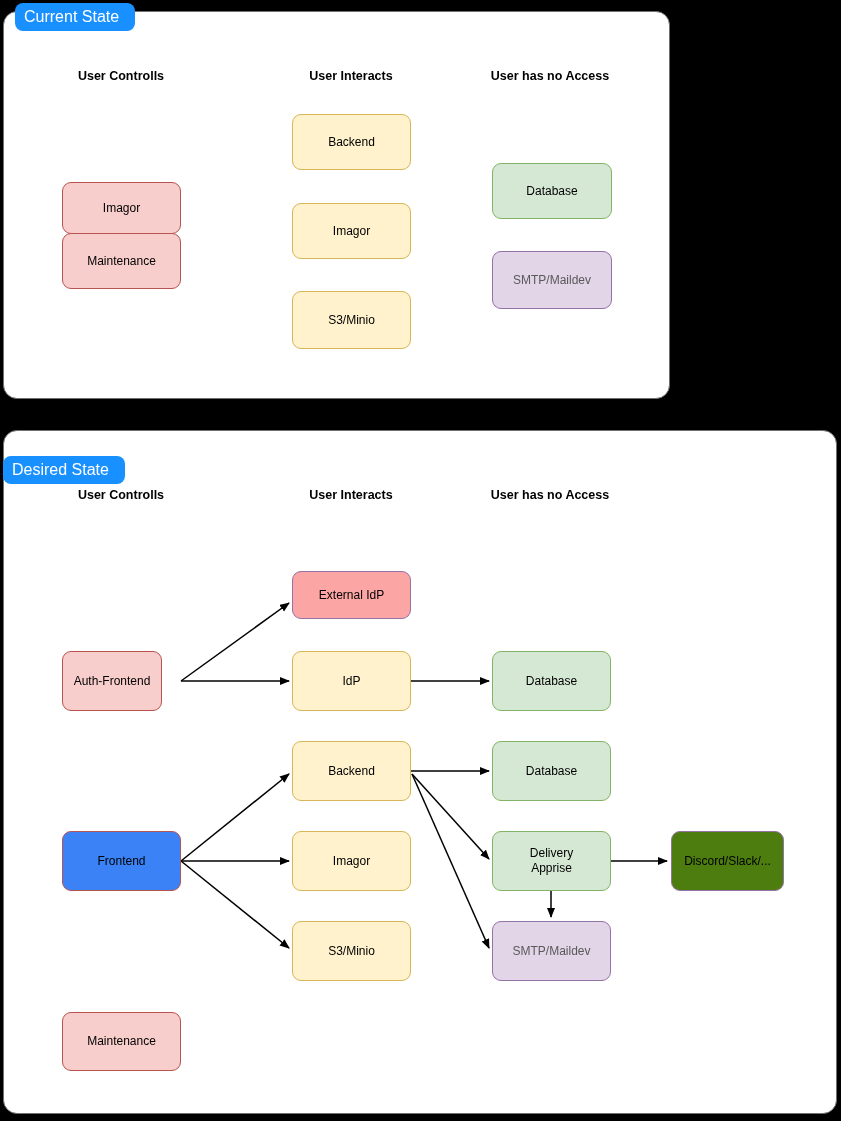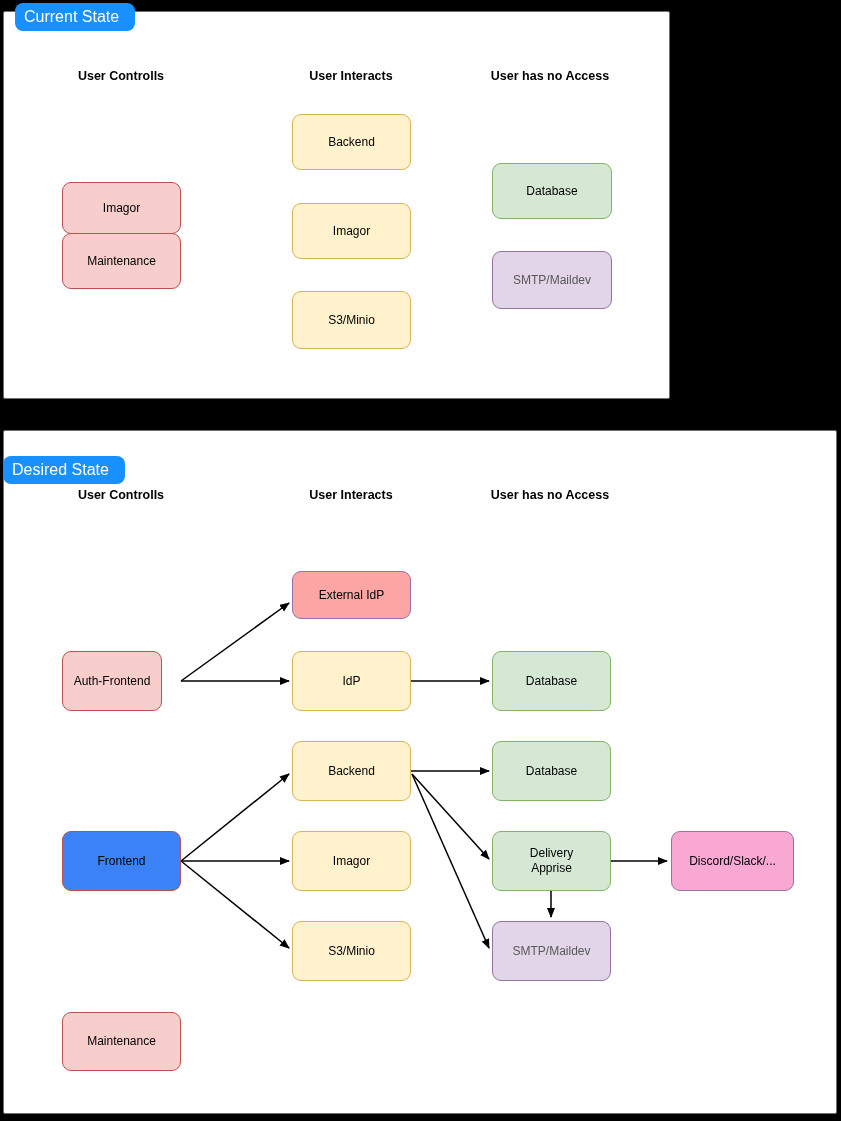--- a/index.html
+++ b/index.html
@@ -11,21 +11,21 @@
     height: 1121px;
     background: #000000;
     position: relative;
     overflow: hidden;
     font-family: "Liberation Sans", "DejaVu Sans", sans-serif;
   }
   .panel {
     position: absolute;
     background: #ffffff;
     border: 1.5px solid #707070;
-    border-radius: 2px;
+    border-radius: 14px;
     box-sizing: border-box;
   }
   .panel-current { left: 3px; top: 11px; width: 667px; height: 388px; }
   .panel-desired { left: 3px; top: 430px; width: 834px; height: 684px; }
   .state-tab {
     position: absolute;
     height: 28px;
     line-height: 28px;
     padding: 0 16px 0 9px;
     background: #1890ff;
@@ -120,17 +120,17 @@
     <div class="node" style="left: 288px; top: 140px; width: 119px; height: 48px; background: #fca5a5; border-color: rgb(150, 115, 166);">External IdP</div>
     <div class="node" style="left: 58px; top: 220px; width: 100px; height: 60px; background: rgb(248, 206, 204); border-color: rgb(184, 84, 80);">Auth-Frontend</div>
     <div class="node" style="left: 288px; top: 220px; width: 119px; height: 60px; background: rgb(255, 242, 204); border-color: rgb(214, 182, 86);">IdP</div>
     <div class="node" style="left: 488px; top: 220px; width: 119px; height: 60px; background: rgb(213, 232, 212); border-color: rgb(130, 179, 102);">Database</div>
     <div class="node" style="left: 288px; top: 310px; width: 119px; height: 60px; background: rgb(255, 242, 204); border-color: rgb(214, 182, 86);">Backend</div>
     <div class="node" style="left: 488px; top: 310px; width: 119px; height: 60px; background: rgb(213, 232, 212); border-color: rgb(130, 179, 102);">Database</div>
     <div class="node" style="left: 58px; top: 400px; width: 119px; height: 60px; background: #3b82f6; border-color: rgb(184, 84, 80);">Frontend</div>
     <div class="node" style="left: 288px; top: 400px; width: 119px; height: 60px; background: rgb(255, 242, 204); border-color: rgb(214, 182, 86);">Imagor</div>
     <div class="node" style="left: 488px; top: 400px; width: 119px; height: 60px; background: rgb(213, 232, 212); border-color: rgb(130, 179, 102);">Delivery
 Apprise</div>
-    <div class="node" style="left: 667px; top: 400px; width: 123px; height: 60px; background: #f9a8d4; border-color: rgb(150, 115, 166);">Discord/Slack/...</div>
+    <div class="node" style="left: 667px; top: 400px; width: 113px; height: 60px; background: #4d7c0f; border-color: rgb(150, 115, 166);">Discord/Slack/...</div>
     <div class="node" style="left: 288px; top: 490px; width: 119px; height: 60px; background: rgb(255, 242, 204); border-color: rgb(214, 182, 86);">S3/Minio</div>
     <div class="node" style="left: 488px; top: 490px; width: 119px; height: 60px; background: rgb(225, 213, 231); border-color: rgb(150, 115, 166); color: rgb(89, 89, 89);">SMTP/Maildev</div>
     <div class="node" style="left: 58px; top: 581px; width: 119px; height: 59px; background: rgb(248, 206, 204); border-color: rgb(184, 84, 80);">Maintenance</div>
   </div>
 
 </body></html>

